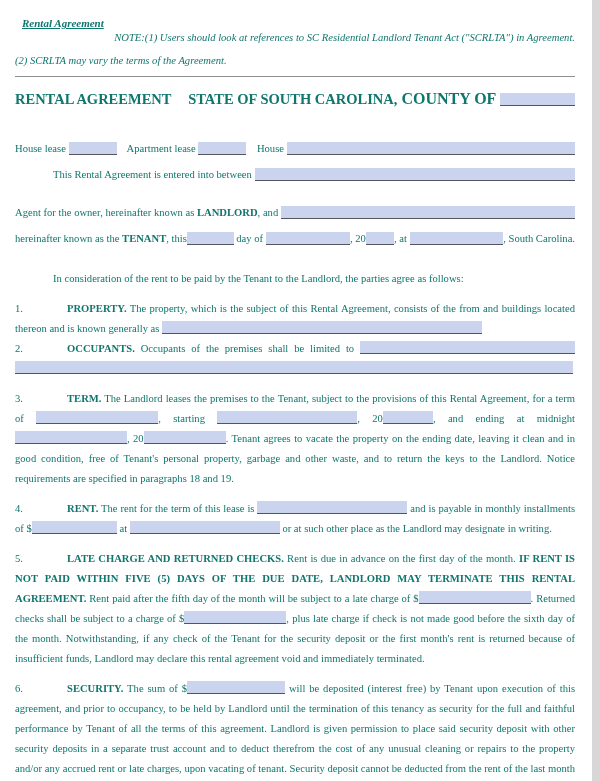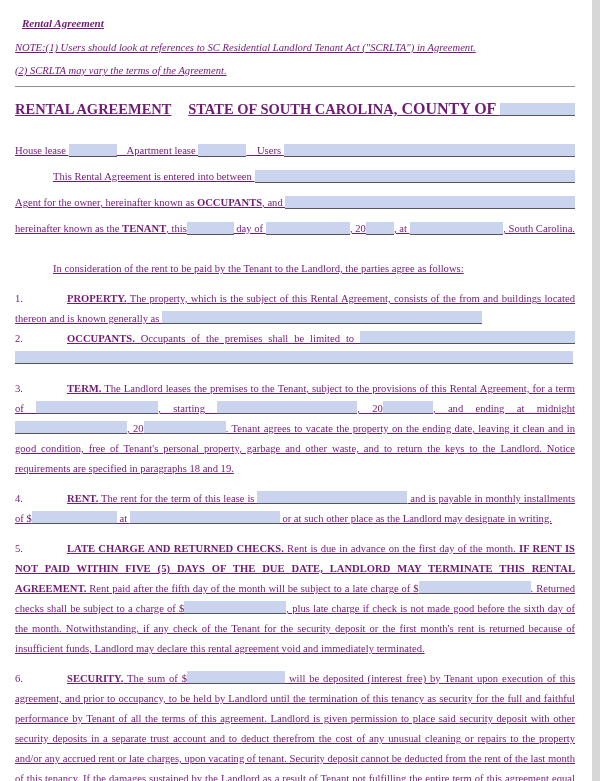--- a/index.html
+++ b/index.html
@@ -1,21 +1,21 @@
 <!DOCTYPE html>
 <html><head>
 <meta charset="utf-8">
 <style>
   * { box-sizing: border-box; }
   html, body { margin: 0; padding: 0; }
   body { background: #e9e9e9; font-family: "Liberation Serif", serif; }
   .page { position: relative; width: 600px; height: 781px; background: #ffffff; overflow: hidden; }
   .edge-right { position: absolute; top: 0; right: 0; width: 8px; height: 781px; background: #d7d7d7; }
   .content { position: relative; padding: 9px 25px 0 15px; }
-  .blk { color: #701a75; text-decoration: underline; }
+  .blk { color: #0f766e; }
   .para { font-size: 10.6px; line-height: 20px; text-align: justify; }
   .plain { text-align: left; }
   .flex { display: flex; align-items: baseline; font-size: 10.6px; line-height: 21px; }
   .flex .seg { white-space: pre; }
   .seg.b, .seg.h { font-weight: bold; }
   .seg.num { display: inline-block; width: 52px; }
   .seg.i { font-style: italic; }
   .docline { margin-left: 7px; }
   .seg.docname { font-weight: bold; font-style: italic; text-decoration: underline; font-size: 11px; }
   .note { font-style: italic; font-size: 10.6px; line-height: 13px; }
@@ -25,45 +25,45 @@
   .blank { display: inline-block; height: 13px; background: #cbd4ee; border-bottom: 1px solid #54565e; vertical-align: -2px; }
   .flex .blank { align-self: flex-end; margin-bottom: 4px; }
   .gapseg { display: inline-block; }
 </style>
 </head>
 <body>
 
 <div class="page">
   <div class="content">
       <div class="blk docline" style="margin-top: 4px;"><span class="seg docname">Rental Agreement</span></div>
-      <div class="blk note" style="margin-top: 10px;"><span class="seg i">NOTE:(1) Users should look at references to SC Residential Landlord Tenant Act ("SCRLTA") in Agreement.</span></div>
+      <div class="blk note" style=" text-align: right;"><span class="seg i">NOTE:(1) Users should look at references to SC Residential Landlord Tenant Act ("SCRLTA") in Agreement.</span></div>
       <div class="blk note" style="margin-top: 10px;"><span class="seg i">(2) SCRLTA may vary the terms of the Agreement.</span></div>
       <div class="blk rule" style="margin-top: 9px;"></div>
       <div class="blk flex title-row" style="margin-top: 11px;">
         <span class="seg big">RENTAL AGREEMENT</span>
         <span class="gapseg" style="flex: 1 1 30px;"></span>
         <span class="seg big">STATE OF SOUTH CAROLINA,</span>
         <span class="seg bs"> COUNTY OF </span>
         <span class="blank" style="width: 135px; flex: 1 1 135px;"></span>
       </div>
-      <div class="blk flex" style="margin-top: 20px;">
+      <div class="blk flex" style="margin-top: 28px;">
         <span class="seg t">House lease </span>
         <span class="blank" style="width: 48px; flex: 0 1 48px;"></span>
         <span class="seg t">    Apartment lease </span>
         <span class="blank" style="width: 48px; flex: 0 1 48px;"></span>
-        <span class="seg t">    Users </span>
+        <span class="seg t">    House </span>
         <span class="blank" style="flex: 1 1 40px;"></span>
       </div>
       <div class="blk flex" style="padding-left: 38px; margin-top: 5px;">
         <span class="seg t">This Rental Agreement is entered into between </span>
         <span class="blank" style="flex: 1 1 40px;"></span>
       </div>
-      <div class="blk flex" style="margin-top: 5px;">
+      <div class="blk flex" style="margin-top: 17px;">
         <span class="seg t">Agent for the owner, hereinafter known as </span>
-        <span class="seg b">OCCUPANTS</span>
+        <span class="seg b">LANDLORD</span>
         <span class="seg t">, and </span>
         <span class="blank" style="flex: 1 1 40px;"></span>
       </div>
       <div class="blk flex" style="margin-top: 5px;">
         <span class="seg t">hereinafter known as the </span>
         <span class="seg b">TENANT</span>
         <span class="seg t">, this</span>
         <span class="blank" style="width: 50px; flex: 1 1 50px;"></span>
         <span class="seg t"> day of </span>
         <span class="blank" style="width: 90px; flex: 2 1 90px;"></span>

